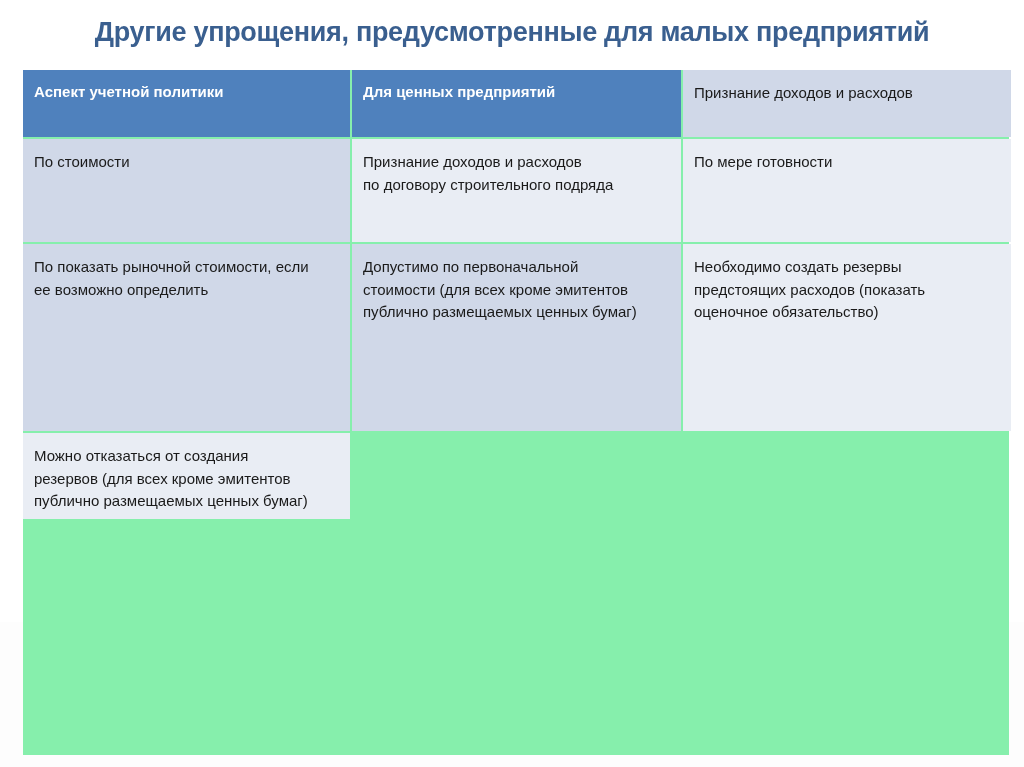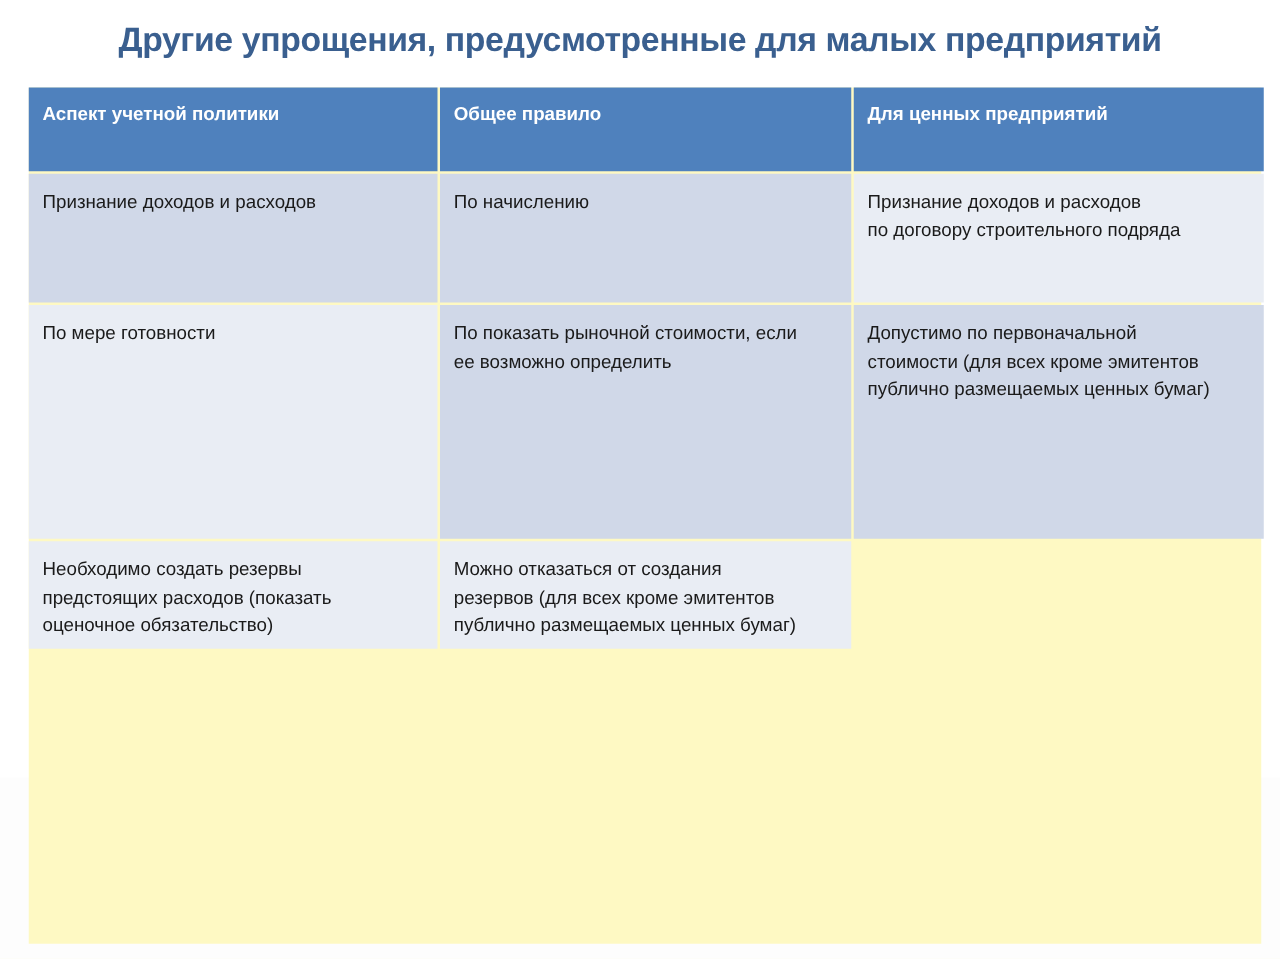--- a/index.html
+++ b/index.html
@@ -33,21 +33,21 @@
       position: absolute;
       left: 23px;
       top: 70px;
       width: 986px;
       height: 685px;
       display: grid;
       grid-template-columns: 327px 329px 328px;
       grid-template-rows: 67px 103px 187px 86px 234px;
       column-gap: 2px;
       row-gap: 2px;
-      background: #fef9c3;
+      background: #86efac;
     }
     .cell {
       font-family: "Liberation Sans", sans-serif;
       font-size: 15px;
       line-height: 22.5px;
       color: #1a1a1a;
       padding: 12px 10px 0 11px;
       box-sizing: border-box;
       white-space: pre-line;
     }
@@ -62,25 +62,24 @@
   </style>
 </head>
 <body>
 
 <div class="slide">
   <div class="title">Другие упрощения, предусмотренные для малых предприятий</div>
 
   <div class="table">
 
     <div class="cell hdr">Аспект учетной политики</div>
-    <div class="cell hdr">Общее правило</div>
     <div class="cell hdr">Для ценных предприятий</div>
 
     <div class="cell row-dark">Признание доходов и расходов</div>
-    <div class="cell row-dark">По начислению</div>
+    <div class="cell row-dark">По стоимости</div>
 
     <div class="cell row-light">Признание доходов и расходов
 по договору строительного подряда</div>
     <div class="cell row-light">По мере готовности</div>
 
     <div class="cell row-dark">По показать рыночной стоимости, если
 ее возможно определить</div>
     <div class="cell row-dark">Допустимо по первоначальной
 стоимости (для всех кроме эмитентов
 публично размещаемых ценных бумаг)</div>

